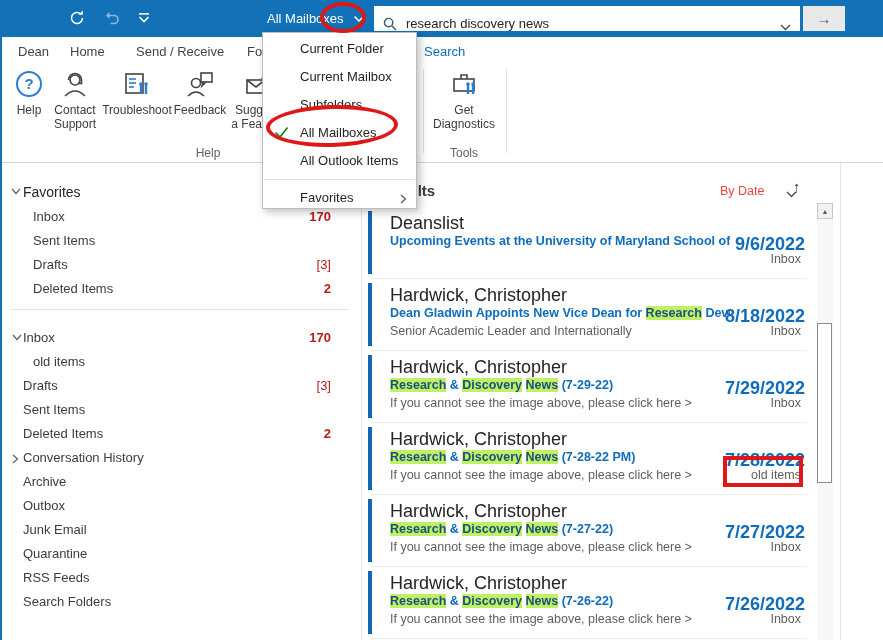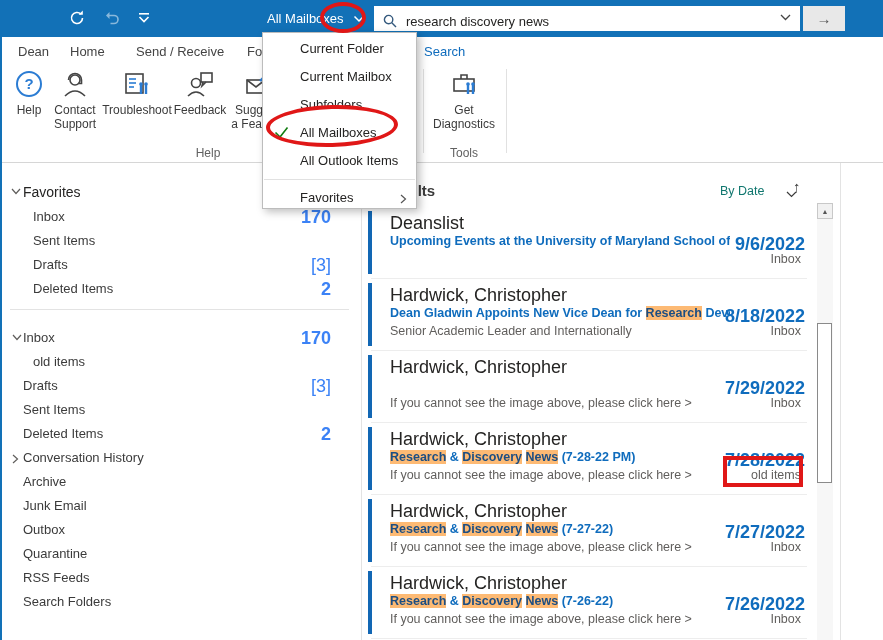--- a/index.html
+++ b/index.html
@@ -4,21 +4,21 @@
 <style>
   html,body{margin:0;padding:0}
   body{width:883px;height:640px;position:relative;overflow:hidden;background:#fff;
        font-family:"Liberation Sans",sans-serif;-webkit-font-smoothing:antialiased}
   
   .titlebar{position:absolute;left:0;top:0;width:883px;height:37px;background:#1271b7;z-index:5}
   .qat-icon{position:absolute;top:9px}
   .scope-btn{position:absolute;left:267px;top:0;height:37px;display:flex;align-items:center;gap:9px;
              color:#fff;font-size:13px;cursor:default}
   .searchfield{position:absolute;left:374px;top:6px;width:426px;height:25px;background:#fff;
-               display:flex;align-items:flex-start;padding:8px 9px;box-sizing:border-box;gap:9px}
+               display:flex;align-items:flex-end;padding:0 9px;box-sizing:border-box;gap:9px}
   .searchfield input{flex:1;border:none;outline:none;font-size:13px;color:#252423;
                      font-family:"Liberation Sans",sans-serif;background:transparent;padding:0}
   .go-btn{position:absolute;left:803px;top:6px;width:42px;height:25px;background:#e8e8e8;
           display:flex;align-items:center;justify-content:center;color:#555;font-size:15px}
   
   .tabsrow{position:absolute;left:0;top:37px;width:883px;height:28px;background:#fff}
   .tab{position:absolute;top:7px;font-size:13px;color:#444;white-space:nowrap}
   .tab.accent{color:#0f6cbd}
   
   .ribbon{position:absolute;left:0;top:65px;width:883px;height:98px;background:#fff;
@@ -33,37 +33,37 @@
   
   .navpane{position:absolute;left:0;top:163px;width:362px;height:477px;background:#fff;
            border-right:1px solid #e3e3e3;box-sizing:border-box;padding-top:16px}
   .nav-header{position:relative;height:26px;line-height:26px;font-size:14px;color:#252423}
   .nav-header .nav-chev{position:absolute;left:11px;top:9px}
   .nav-header-label{margin-left:23px}
   .nav-row{position:relative;height:24px;line-height:24px;font-size:13px;color:#3b3b3b}
   .nav-row .nav-chev{position:absolute;left:12px;top:8px}
   .ind0 .nav-label{margin-left:23px}
   .ind1 .nav-label{margin-left:33px}
-  .nav-count{position:absolute;right:30px;top:0;color:#3b82f6;font-size:18px}
+  .nav-count{position:absolute;right:30px;top:0;color:#b91c1c;font-size:13px}
   .nav-count.b{font-weight:bold}
   .nav-divider{height:1px;background:#e3e3e3;margin:8px 12px 16px 10px}
   
   .listpane{position:absolute;left:363px;top:163px;width:477px;height:477px;background:#fff}
   .list-header{position:absolute;left:18px;top:19px;font-size:15px;font-weight:bold;color:#3b3b3b}
-  .sort{position:absolute;left:357px;top:21px;font-size:12.5px;color:#0f766e;
+  .sort{position:absolute;left:357px;top:21px;font-size:12.5px;color:#ef4444;
         display:flex;gap:22px;align-items:flex-end}
   .sort-arrow{position:absolute;left:430px;top:15px;font-size:15px;color:#3b3b3b}
   .email-list{position:absolute;left:0;top:44px;width:454px}
   .email{position:relative;height:72px}
   .email::after{content:"";position:absolute;left:8px;right:10px;bottom:0;height:1px;background:#ededed}
   .unread{position:absolute;left:5px;top:4px;width:4px;height:63px;background:#1267b4}
   .sender{position:absolute;left:27px;top:6px;font-size:18px;color:#252423;white-space:nowrap}
   .subject{position:absolute;left:27px;top:27px;font-size:12.5px;font-weight:bold;color:#0f6cbd;
            white-space:pre;max-width:340px;overflow:hidden}
-  .hl{background:#fdba74;color:#1d4e82}
+  .hl{background:#bef264;color:#1d4e82}
   .snippet{position:absolute;left:27px;top:45px;font-size:12.5px;color:#605e5c;
            white-space:nowrap;max-width:335px;overflow:hidden}
   .edate{position:absolute;right:12px;top:27px;font-size:18px;font-weight:bold;color:#0f6cbd}
   .efolder{position:absolute;right:16px;top:45px;font-size:12.5px;color:#605e5c}
   .scrollbar{position:absolute;left:454px;top:40px;width:16px;height:437px;background:#f7f7f7}
   .sb-up{position:absolute;left:0;top:0;width:16px;height:16px;background:#f1f1f1;
          border:1px solid #c8c8c8;box-sizing:border-box;font-size:7px;color:#555;
          display:flex;align-items:center;justify-content:center}
   .sb-thumb{position:absolute;left:0;top:120px;width:15px;height:160px;background:#fff;
             border:1px solid #8a8a8a;box-sizing:border-box}
@@ -210,22 +210,22 @@
         <path d="M1 1 5 5.5 9 1" fill="none" stroke="#605e5c" stroke-width="1.2"></path>
       </svg><span class="nav-label">Inbox</span><span class="nav-count b">170</span></div>
     <div class="nav-row ind1"><span class="nav-label">old items</span><span class="nav-count"></span></div>
     <div class="nav-row ind0"><span class="nav-label">Drafts</span><span class="nav-count">[3]</span></div>
     <div class="nav-row ind0"><span class="nav-label">Sent Items</span><span class="nav-count"></span></div>
     <div class="nav-row ind0"><span class="nav-label">Deleted Items</span><span class="nav-count b">2</span></div>
     <div class="nav-row ind0"><svg class="nav-chev" width="7" height="10" viewBox="0 0 7 10">
         <path d="M1 1 5.5 5 1 9" fill="none" stroke="#605e5c" stroke-width="1.2"></path>
       </svg><span class="nav-label">Conversation History</span><span class="nav-count"></span></div>
     <div class="nav-row ind0"><span class="nav-label">Archive</span><span class="nav-count"></span></div>
+    <div class="nav-row ind0"><span class="nav-label">Outbox</span><span class="nav-count"></span></div>
     <div class="nav-row ind0"><span class="nav-label">Junk Email</span><span class="nav-count"></span></div>
-    <div class="nav-row ind0"><span class="nav-label">Outbox</span><span class="nav-count"></span></div>
     <div class="nav-row ind0"><span class="nav-label">Quarantine</span><span class="nav-count"></span></div>
     <div class="nav-row ind0"><span class="nav-label">RSS Feeds</span><span class="nav-count"></span></div>
     <div class="nav-row ind0"><span class="nav-label">Search Folders</span><span class="nav-count"></span></div>
   </div>
 
 <div class="listpane">
   <div class="list-header">Results</div>
   <div class="sort">
     <span>By Date</span>
     <svg width="11" height="7" viewBox="0 0 11 7">
@@ -245,20 +245,21 @@
         <div class="unread"></div>
         <div class="sender">Hardwick, Christopher</div>
         <div class="subject"><span>Dean Gladwin Appoints New Vice Dean for </span><span class="hl">Research</span><span> Devel...</span></div>
         <div class="snippet">Senior Academic Leader and Internationally</div>
         <div class="edate">8/18/2022</div>
         <div class="efolder">Inbox</div>
       </div>
       <div class="email">
         <div class="unread"></div>
         <div class="sender">Hardwick, Christopher</div>
+        <div class="subject"><span class="hl">Research</span><span> &amp; </span><span class="hl">Discovery</span><span> </span><span class="hl">News</span><span> (7-29-22)</span></div>
         <div class="snippet">If you cannot see the image above, please click here &gt;</div>
         <div class="edate">7/29/2022</div>
         <div class="efolder">Inbox</div>
       </div>
       <div class="email">
         <div class="unread"></div>
         <div class="sender">Hardwick, Christopher</div>
         <div class="subject"><span class="hl">Research</span><span> &amp; </span><span class="hl">Discovery</span><span> </span><span class="hl">News</span><span> (7-28-22 PM)</span></div>
         <div class="snippet">If you cannot see the image above, please click here &gt;</div>
         <div class="edate">7/28/2022</div>

